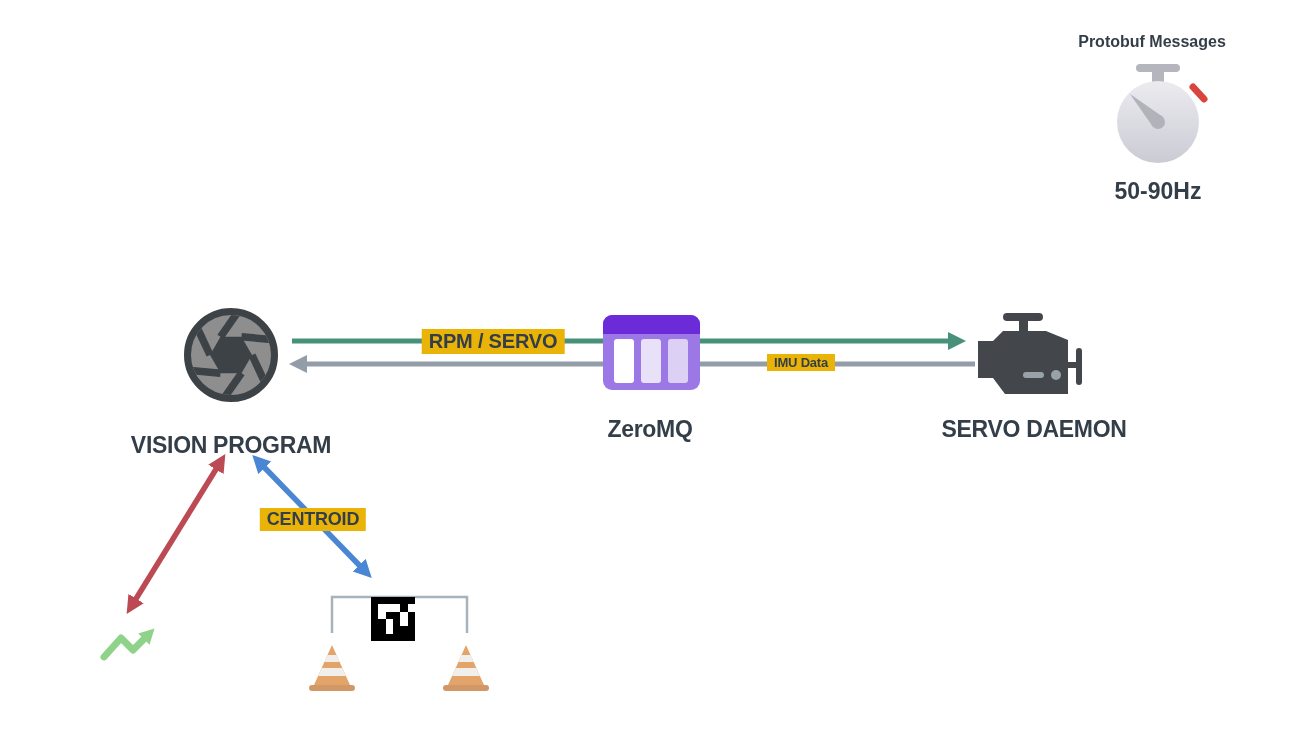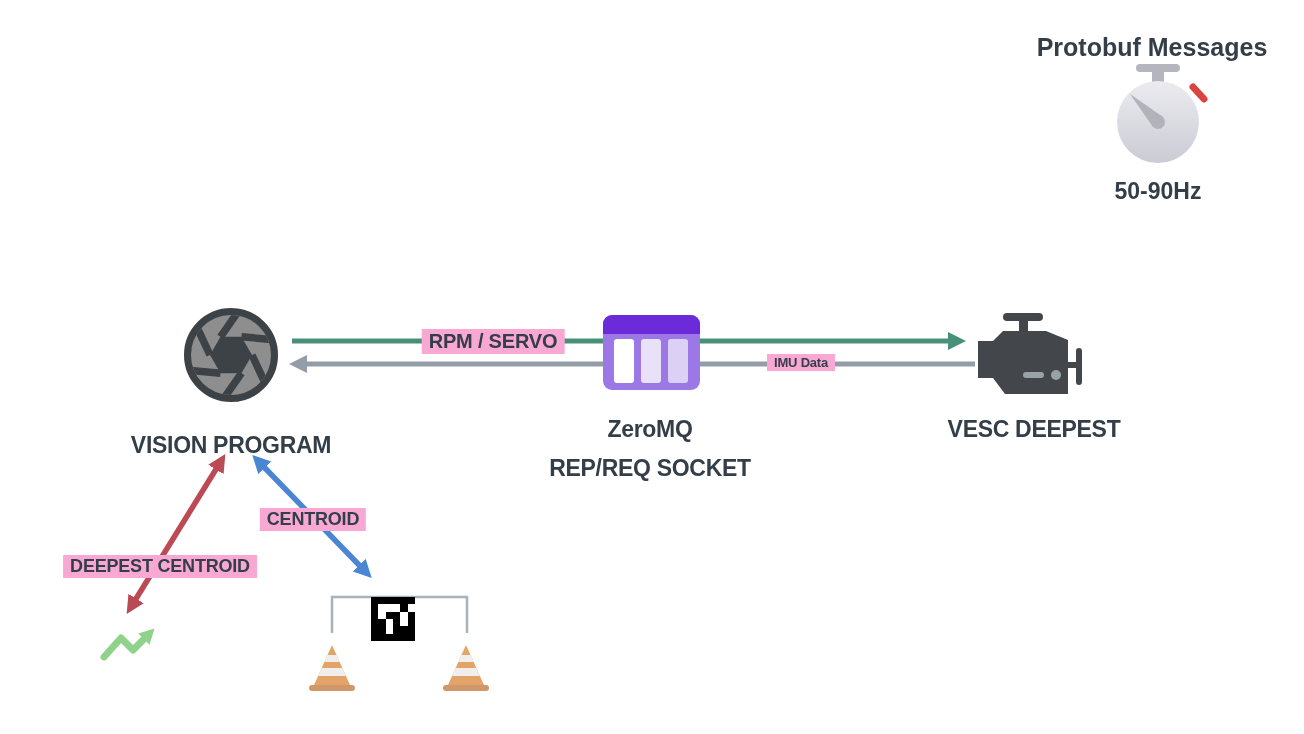--- a/index.html
+++ b/index.html
@@ -11,21 +11,21 @@
   .title{
     left:34px;top:72px;font-size:50px;font-weight:600;letter-spacing:-1.5px;
     white-space:nowrap;
   }
   .node-label{
     font-size:23px;font-weight:600;letter-spacing:-0.3px;white-space:nowrap;
     transform:translateX(-50%);z-index:4;
   }
   .small-label{
     font-size:18px;font-weight:600;letter-spacing:-0.2px;white-space:nowrap;
-    transform:translateX(-50%);background:#f9a8d4;padding:1px 7px;z-index:4;
+    transform:translateX(-50%);background:#eab308;padding:1px 7px;z-index:4;
   }
   .svg-layer{left:0;top:0;z-index:1;}
   .icon-layer{z-index:3;}
   
   .zmq{
     left:603px;top:315px;width:97px;height:75px;border-radius:9px;
     background:#9c77e6;z-index:3;
   }
   .zmq-top{position:absolute;left:0;top:0;width:97px;height:19px;background:#6c2bd9;border-radius:9px 9px 0 0;}
   .zmq-col{position:absolute;top:24px;width:20px;height:44px;border-radius:3px;}
@@ -39,21 +39,21 @@
   }
   .mk-b{background:#000;}
   .mk-w{background:#fff;}
 </style>
 </head>
 <body>
 
 <div class="stage">
 
 
-  <div class="abs" style="left:1152px;top:33px;font-size:25px;font-weight:600;transform:translateX(-50%);white-space:nowrap;">Protobuf Messages</div>
+  <div class="abs" style="left:1152px;top:33px;font-size:16px;font-weight:600;transform:translateX(-50%);white-space:nowrap;">Protobuf Messages</div>
 
   <svg class="abs icon-layer" style="left:1100px;top:58px;" width="118" height="112" viewBox="0 0 118 112">
     <defs>
       <linearGradient id="swgrad" x1="0" y1="0" x2="0" y2="1">
         <stop offset="0" stop-color="#ebebf0"></stop>
         <stop offset="1" stop-color="#cbcbd4"></stop>
       </linearGradient>
     </defs>
     <rect x="36" y="6" width="44" height="8" rx="4" fill="#b5b5bd"></rect>
     <rect x="52" y="12" width="12" height="16" fill="#b5b5bd"></rect>
@@ -187,21 +187,19 @@
       <div class="mk-b"></div>
       <div class="mk-b"></div>
       <div class="mk-b"></div>
       <div class="mk-b"></div>
       <div class="mk-b"></div>
       <div class="mk-b"></div>
     </div>
 
   <div class="abs node-label" style="left:231px;top:432px;">VISION PROGRAM</div>
   <div class="abs node-label" style="left:650px;top:416px;">ZeroMQ</div>
-  <div class="abs node-label" style="left:650px;top:455px;">REP/REQ SOCKET</div>
-  <div class="abs node-label" style="left:1034px;top:416px;">VESC DEEPEST</div>
+  <div class="abs node-label" style="left:1034px;top:416px;">SERVO DAEMON</div>
 
   <div class="abs small-label" style="left:493px;top:329px;font-size:20px;">RPM / SERVO</div>
   <div class="abs small-label" style="left:801px;top:354px;font-size:13px;">IMU Data</div>
   <div class="abs small-label" style="left:313px;top:508px;">CENTROID</div>
-  <div class="abs small-label" style="left:160px;top:555px;">DEEPEST CENTROID</div>
 
 </div>
 
 </body></html>

